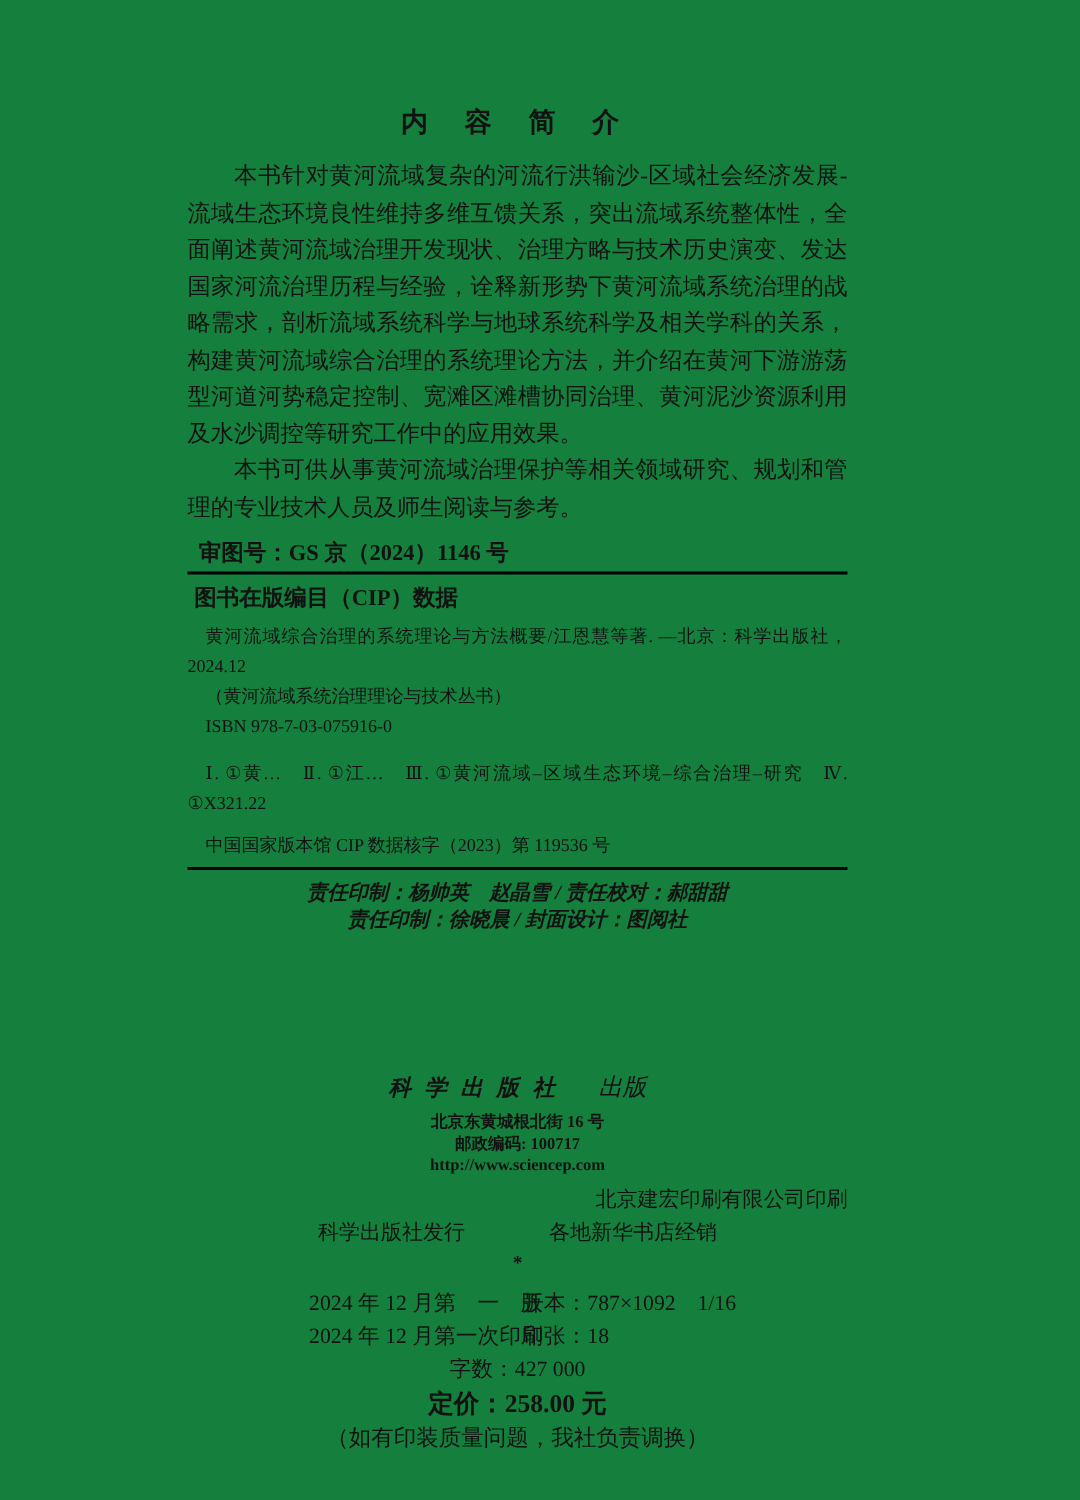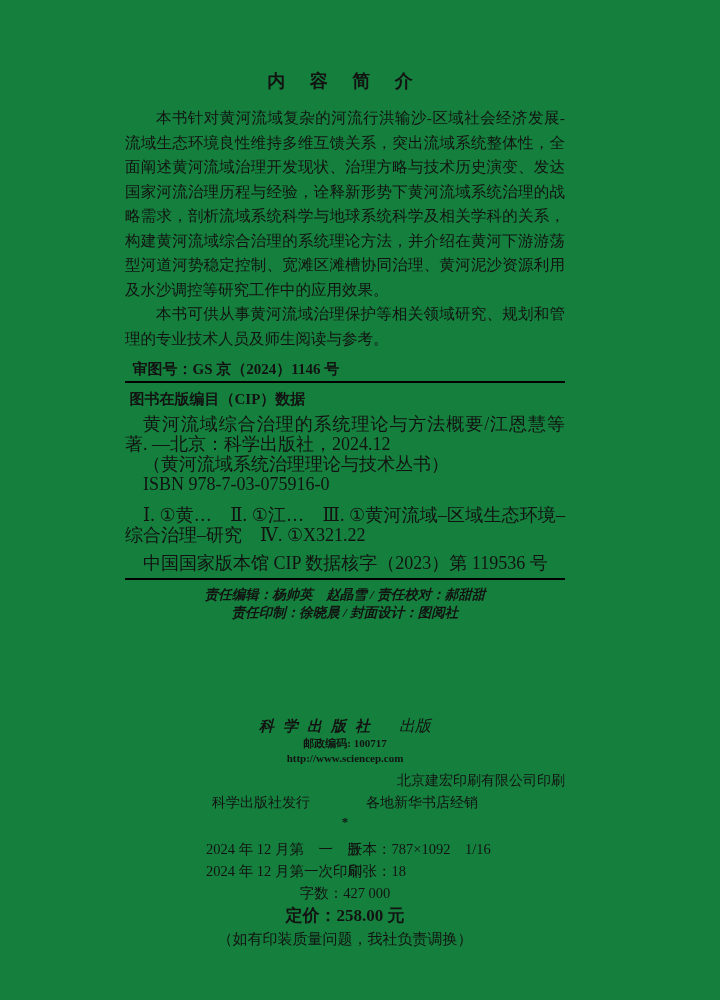--- a/index.html
+++ b/index.html
@@ -41,21 +41,21 @@
     border-bottom: 2px solid #000;
   }
   .cip-heading {
     margin-top: 7px;
     font-size: 15px;
     font-weight: bold;
     line-height: 18px;
     text-indent: 0.3em;
   }
   .cip-entry, .cip-series, .cip-isbn, .cip-class, .cip-record {
-    font-size: 18px;
+    font-size: 12px;
     line-height: 20px;
     text-align: justify;
     text-indent: 1em;
   }
   .cip-entry { margin-top: 6px; }
   .cip-class { margin-top: 11px; }
   .cip-record { margin-top: 8px; }
 
   .rule-bottom {
     margin-top: 5px;
@@ -117,28 +117,29 @@
 
     <div class="cip-heading">图书在版编目（CIP）数据</div>
     <p class="cip-entry">黄河流域综合治理的系统理论与方法概要/江恩慧等著. —北京：科学出版社，2024.12</p>
     <p class="cip-series">（黄河流域系统治理理论与技术丛书）</p>
     <p class="cip-isbn">ISBN 978-7-03-075916-0</p>
     <p class="cip-class">Ⅰ. ①黄…　Ⅱ. ①江…　Ⅲ. ①黄河流域–区域生态环境–综合治理–研究　Ⅳ. ①X321.22</p>
     <p class="cip-record">中国国家版本馆 CIP 数据核字（2023）第 119536 号</p>
 
     <div class="rule-bottom"></div>
 
-    <div class="staff staff-1">责任编辑：杨帅英　赵晶雪 / 责任校对：郝甜甜</div>
+    <div class="staff staff-1">责任印制：杨帅英　赵晶雪 / 责任校对：郝甜甜</div>
     <div class="staff">责任印制：徐晓晨 / 封面设计：图阅社</div>
   </div>
 
   <div class="pub">
     <div class="pub-logo">
       <span class="logo-script">科学出版社</span><span class="logo-suffix">出版</span>
     </div>
+    <div class="addr-line addr-first">北京东黄城根北街 16 号</div>
     <div class="addr-line">邮政编码: 100717</div>
     <div class="addr-line">http://www.sciencep.com</div>
 
     <div class="printer-line">北京建宏印刷有限公司印刷</div>
 
     <div class="dist-line">
       <span>科学出版社发行</span>
       <span>各地新华书店经销</span>
     </div>
 

